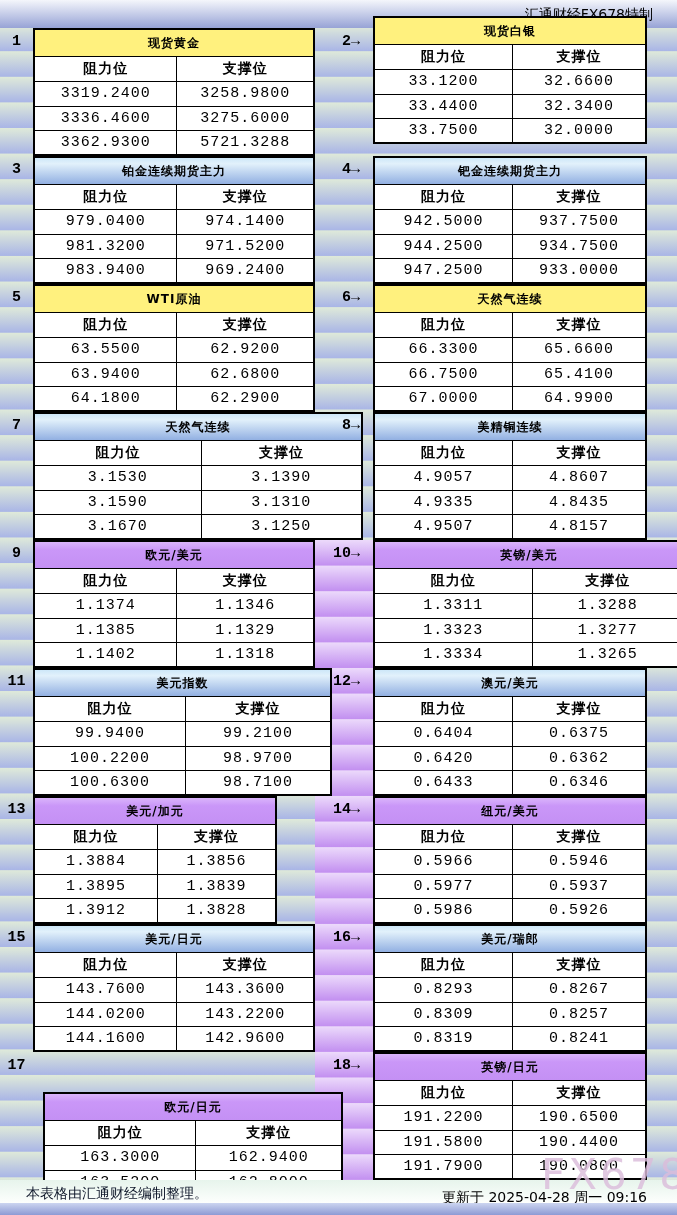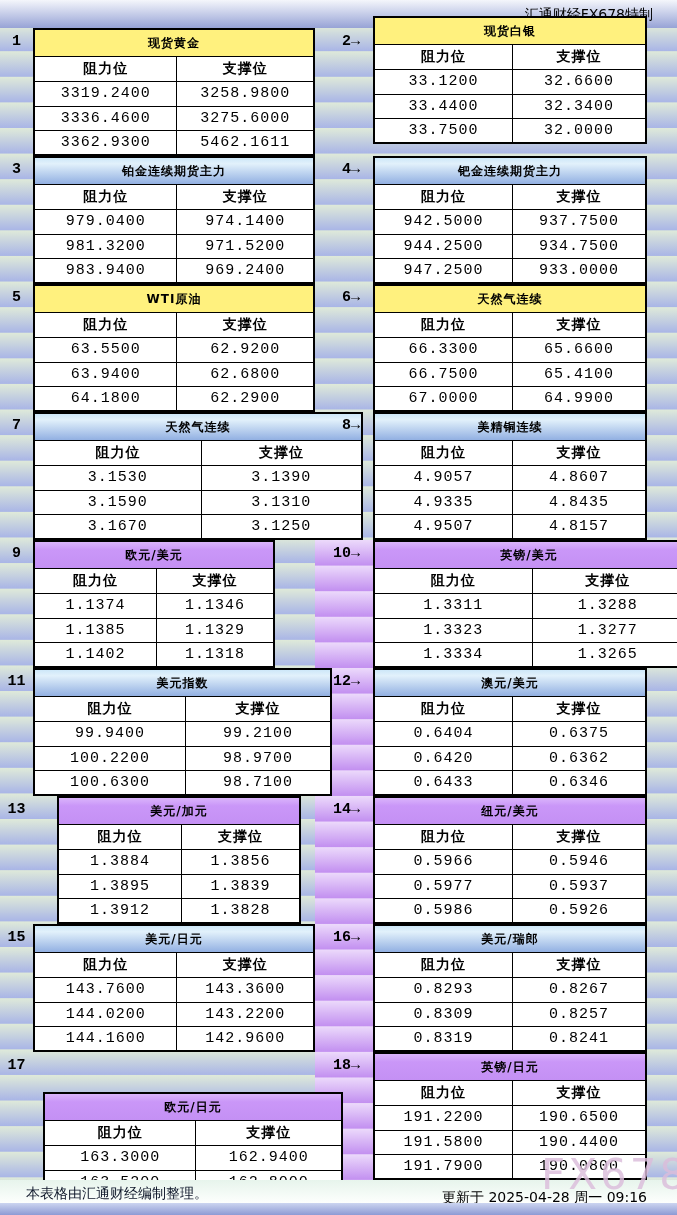--- a/index.html
+++ b/index.html
@@ -66,21 +66,21 @@
         <div class="trow">
           <div class="cell c0 val">3319.2400</div>
           <div class="cell c1 val">3258.9800</div>
         </div>
         <div class="trow">
           <div class="cell c0 val">3336.4600</div>
           <div class="cell c1 val">3275.6000</div>
         </div>
         <div class="trow">
           <div class="cell c0 val">3362.9300</div>
-          <div class="cell c1 val">5462.1611</div>
+          <div class="cell c1 val">5721.3288</div>
         </div>
       </div>
       <div class="gnum right-num" style="left: 313px; top: 28px; width: 52px;">2→</div>
       <div class="block" style="left: 373px; top: 16px; width: 274px; justify-content: flex-end;">
         <div class="title yellow">现货白银</div>
         <div class="trow">
           <div class="cell c0 head">阻力位</div>
           <div class="cell c1 head">支撑位</div>
         </div>
         <div class="trow">
@@ -210,21 +210,21 @@
         <div class="trow">
           <div class="cell c0 val">4.9335</div>
           <div class="cell c1 val">4.8435</div>
         </div>
         <div class="trow">
           <div class="cell c0 val">4.9507</div>
           <div class="cell c1 val">4.8157</div>
         </div>
       </div>
       <div class="gnum left-num" style="left: 0px; top: 540px; width: 33px;">9</div>
-      <div class="block" style="left: 33px; top: 540px; width: 242px;">
+      <div class="block" style="left: 33px; top: 540px; width: 282px;">
         <div class="title purple">欧元/美元</div>
         <div class="trow">
           <div class="cell c0 head">阻力位</div>
           <div class="cell c1 head">支撑位</div>
         </div>
         <div class="trow">
           <div class="cell c0 val">1.1374</div>
           <div class="cell c1 val">1.1346</div>
         </div>
         <div class="trow">
@@ -290,21 +290,21 @@
         <div class="trow">
           <div class="cell c0 val">0.6420</div>
           <div class="cell c1 val">0.6362</div>
         </div>
         <div class="trow">
           <div class="cell c0 val">0.6433</div>
           <div class="cell c1 val">0.6346</div>
         </div>
       </div>
       <div class="gnum left-num" style="left: 0px; top: 796px; width: 33px;">13</div>
-      <div class="block" style="left: 33px; top: 796px; width: 244px; margin-left: 24px;">
+      <div class="block" style="left: 33px; top: 796px; width: 244px;">
         <div class="title purple">美元/加元</div>
         <div class="trow">
           <div class="cell c0 head">阻力位</div>
           <div class="cell c1 head">支撑位</div>
         </div>
         <div class="trow">
           <div class="cell c0 val">1.3884</div>
           <div class="cell c1 val">1.3856</div>
         </div>
         <div class="trow">

